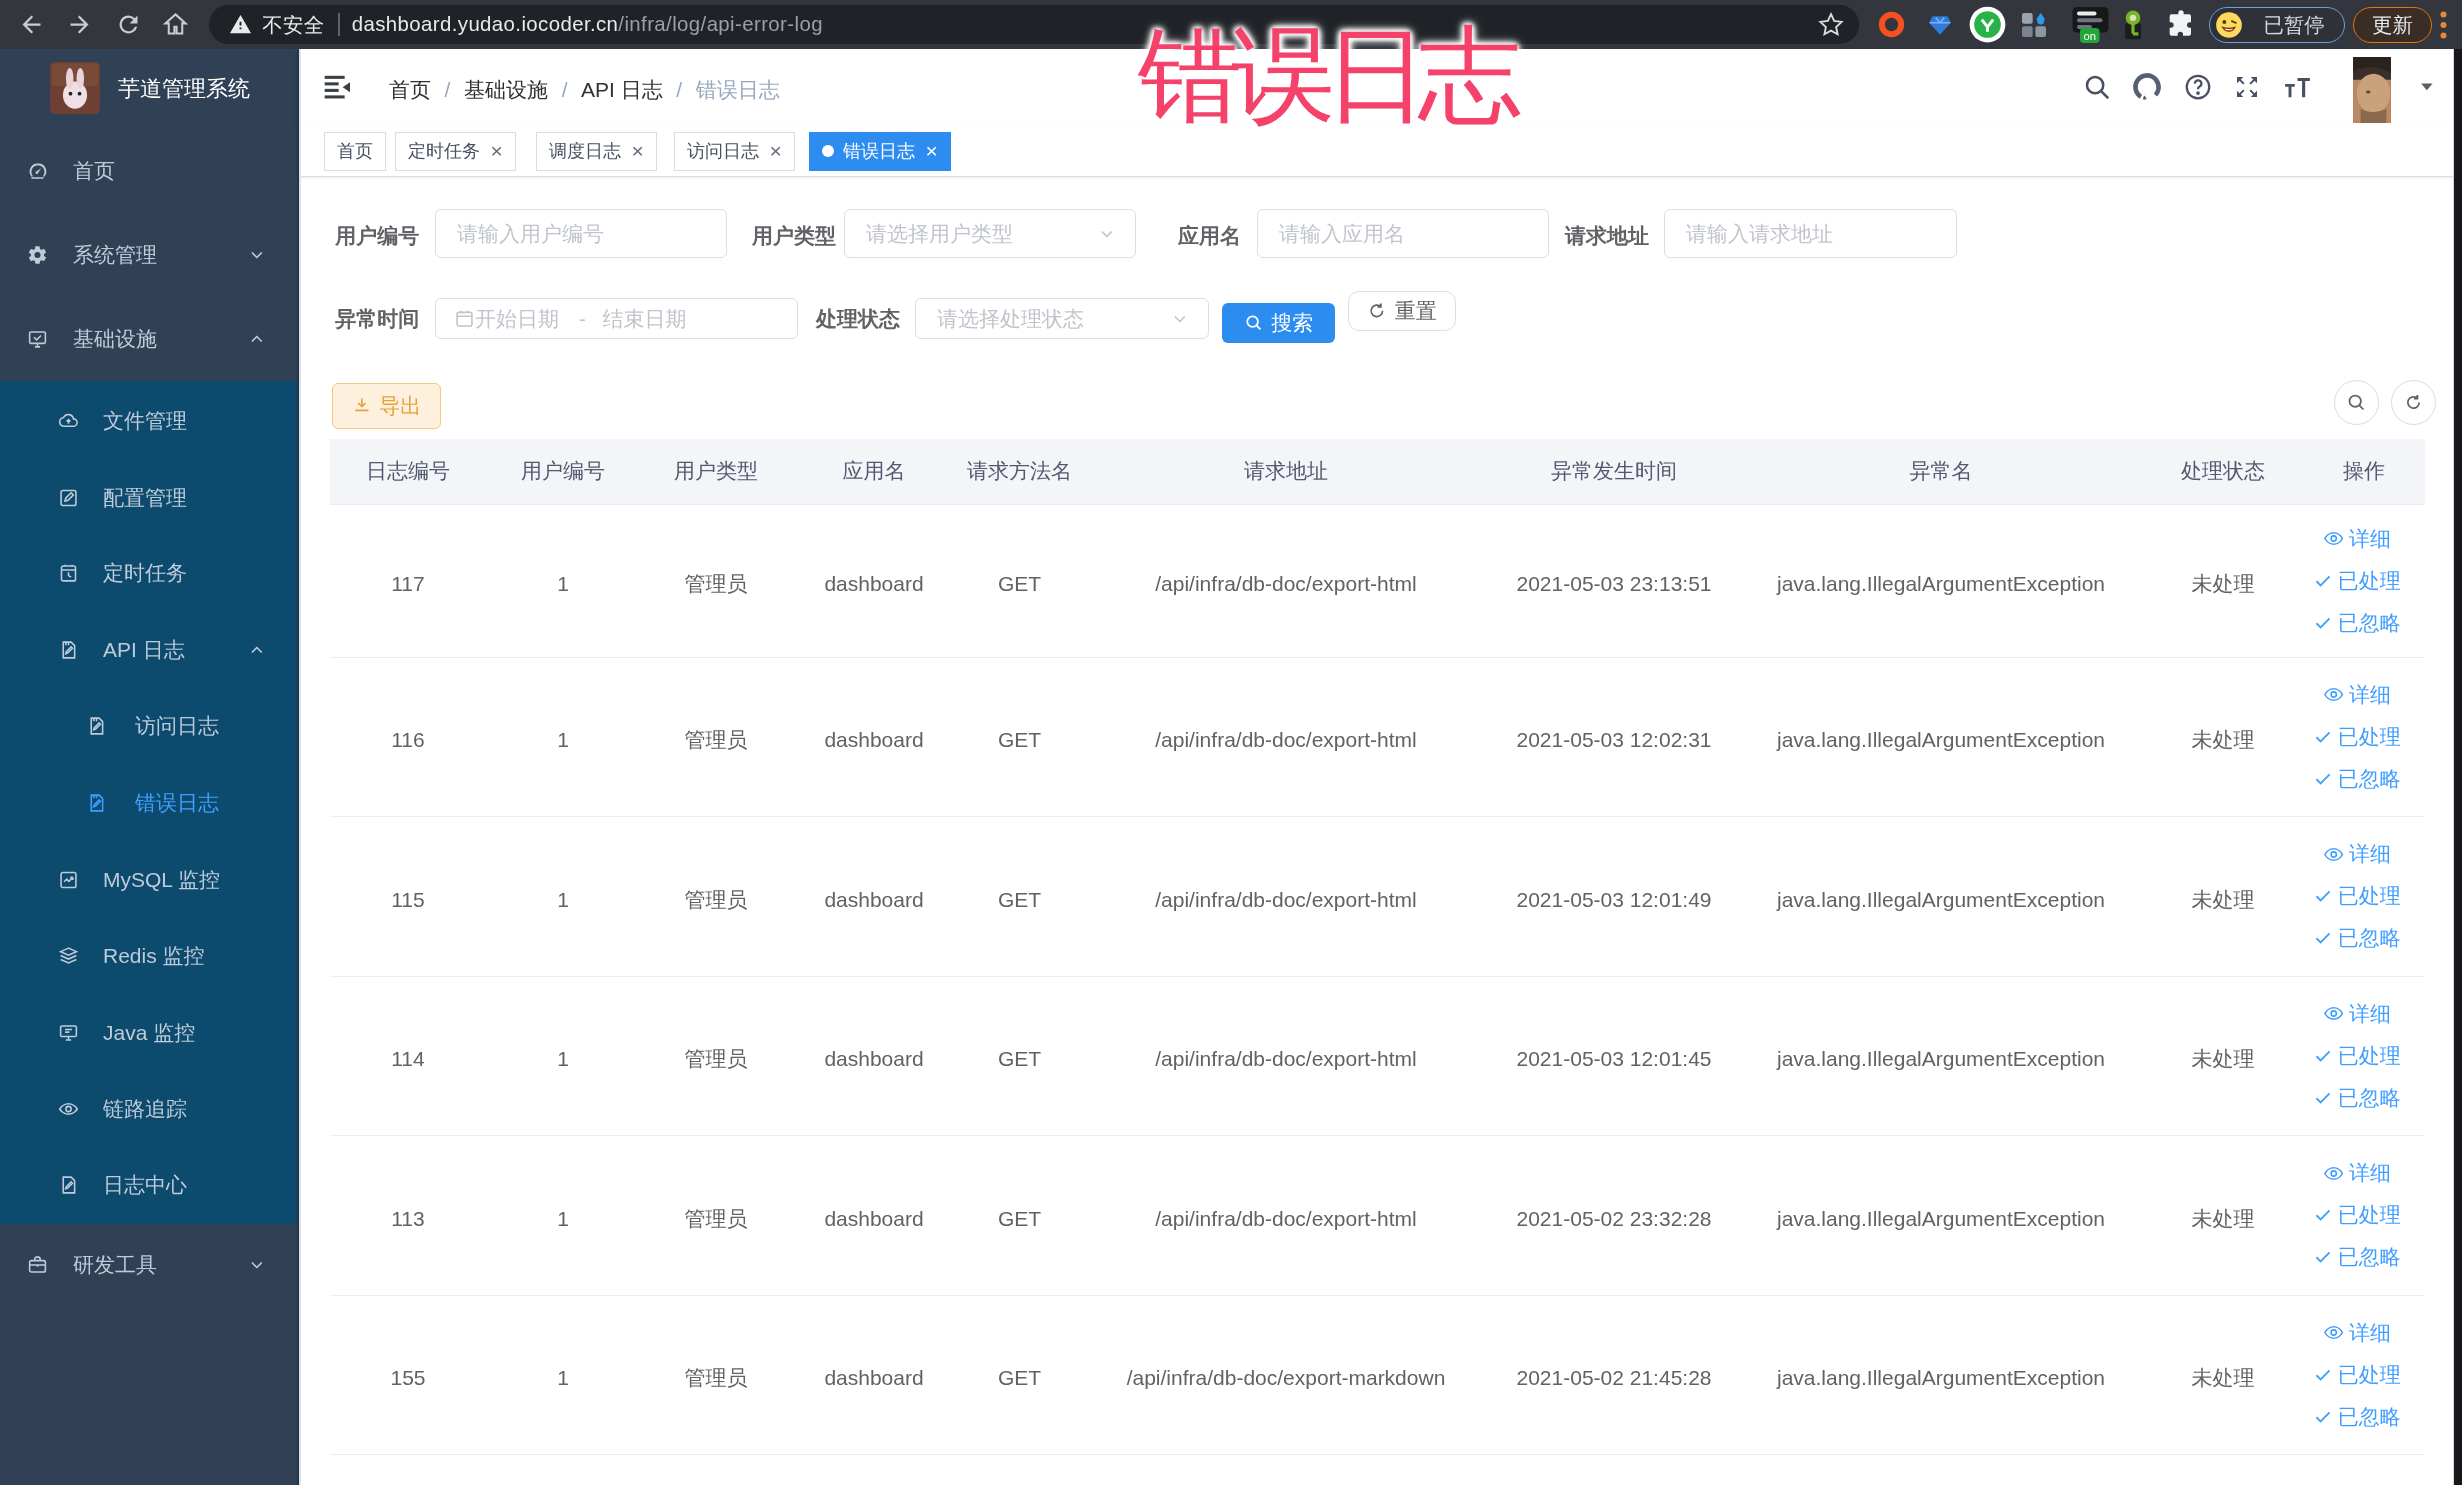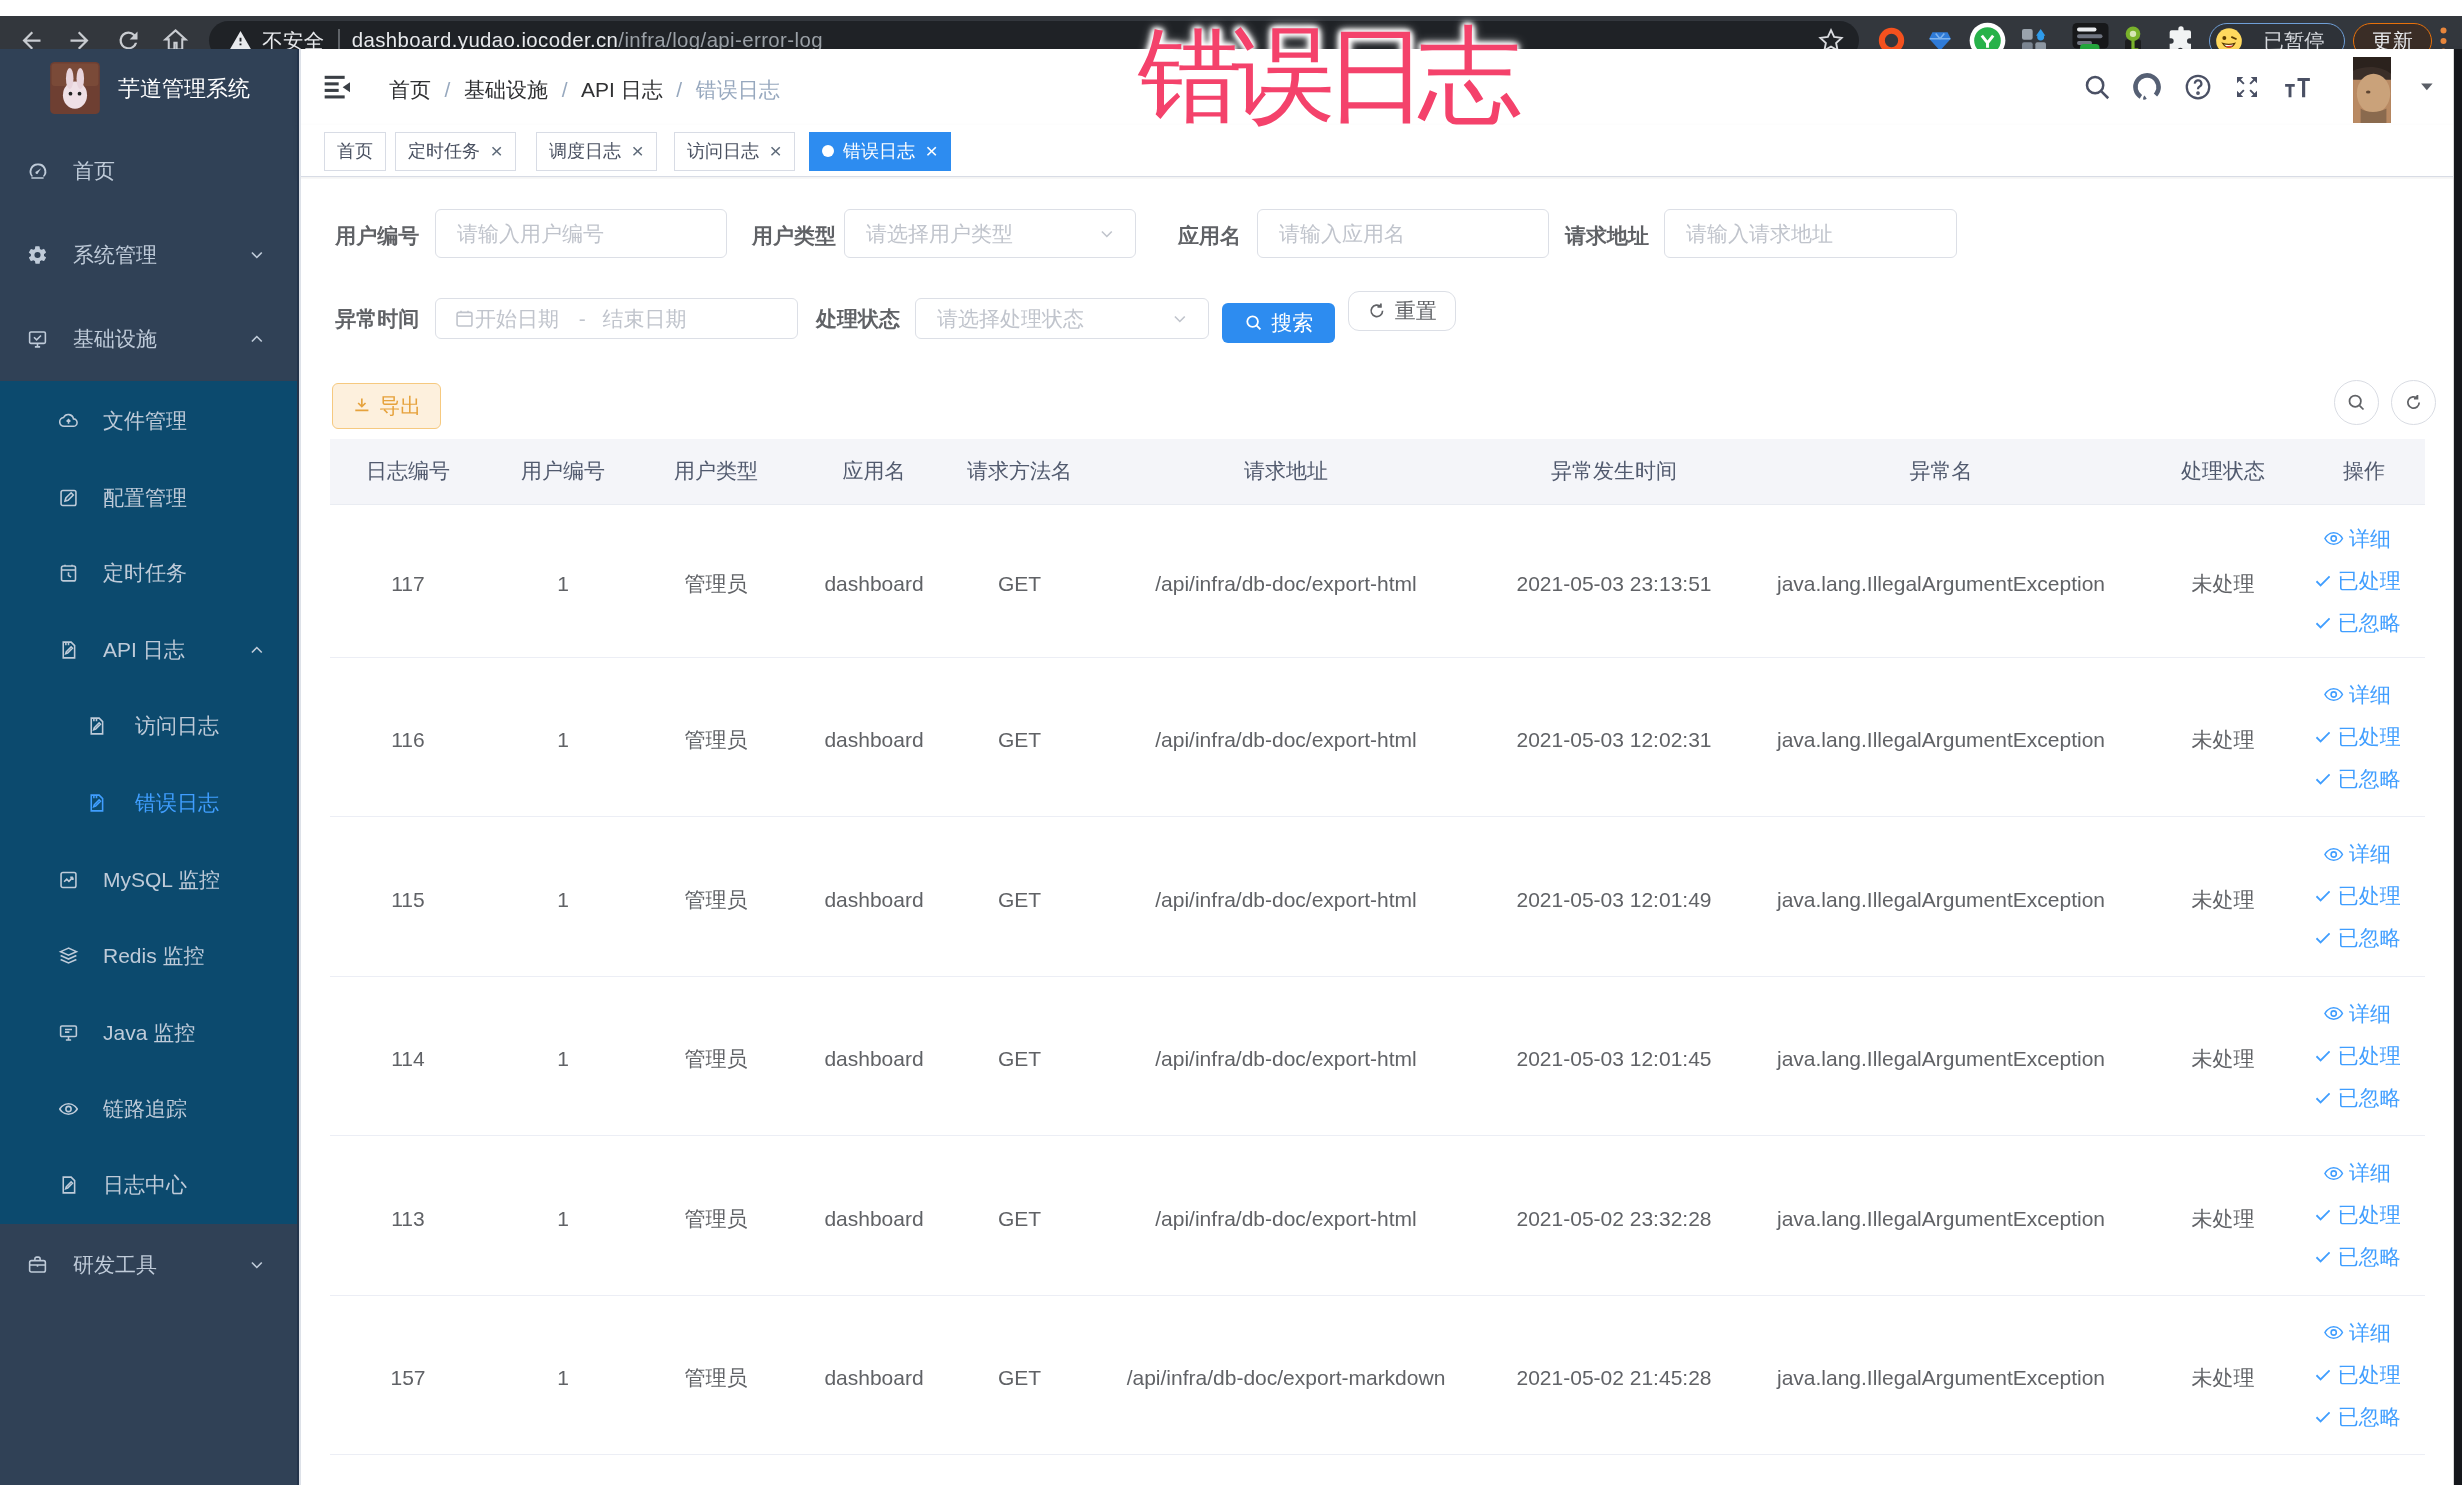--- a/index.html
+++ b/index.html
@@ -2,21 +2,21 @@
 <html style="font-size:12px"><head>
 <meta charset="utf-8">
 <style>
 * { margin:0; padding:0; box-sizing:border-box; }
 html,body { width:2462px; height:1486px; overflow:hidden; background:#fff;
   font-family:"Liberation Sans", sans-serif; }
 #stage { position:relative; width:2462px; height:1486px; overflow:hidden; }
 .abs { position:absolute; }
 
 
-#chrome { position:absolute; left:0; top:16px; width:2462px; height:49px; background:#33373d; }
+#chrome { position:absolute; left:0; top:0; width:2462px; height:49px; background:#33373d; }
 #chrome .navic { position:absolute; top:0; height:49px; display:flex; align-items:center; justify-content:center; }
 #urlpill { position:absolute; left:209px; top:5.3px; width:1650px; height:39px; border-radius:19.7px; background:#1f2226; display:flex; align-items:center; }
 .urltext { font-size:20.4px; color:#e8eaed; letter-spacing:0.4px; }
 .urldim { color:#9aa0a6; }
 
 
 #sidebar { position:absolute; left:0; top:49px; width:297px; height:1437px; background:#304156; }
 #sidebar .edge { position:absolute; right:-2.3px; top:0; width:2.3px; height:1437px; background:#273649; }
 #logo-title { position:absolute; left:118px; top:25px; font-size:22px; color:#fff; font-weight:500; }
 .mitem { position:absolute; left:0; width:297px; height:85px; color:#bfcbd9; font-size:21px; }
@@ -599,21 +599,21 @@
                 </svg>详细</div>
               <div class="oplink"><svg width="19.7" height="19.7" viewBox="0 0 24 24" fill="none" stroke="#409eff" stroke-width="2.2">
                   <path d="M4 12.5l5 5L20 6.5"></path>
                 </svg>已处理</div>
               <div class="oplink"><svg width="19.7" height="19.7" viewBox="0 0 24 24" fill="none" stroke="#409eff" stroke-width="2.2">
                   <path d="M4 12.5l5 5L20 6.5"></path>
                 </svg>已忽略</div>
             </td>
       </tr>
       <tr style="height:159px">
-        <td>157</td>
+        <td>155</td>
             <td>1</td>
             <td>管理员</td>
             <td>dashboard</td>
             <td>GET</td>
             <td>/api/infra/db-doc/export-markdown</td>
             <td>2021-05-02 21:45:28</td>
             <td>java.lang.IllegalArgumentException</td>
             <td>未处理</td>
         <td class="op">
               <div class="oplink"><svg width="21" height="21" viewBox="0 0 24 24" fill="none" stroke="#409eff" stroke-width="1.8">

